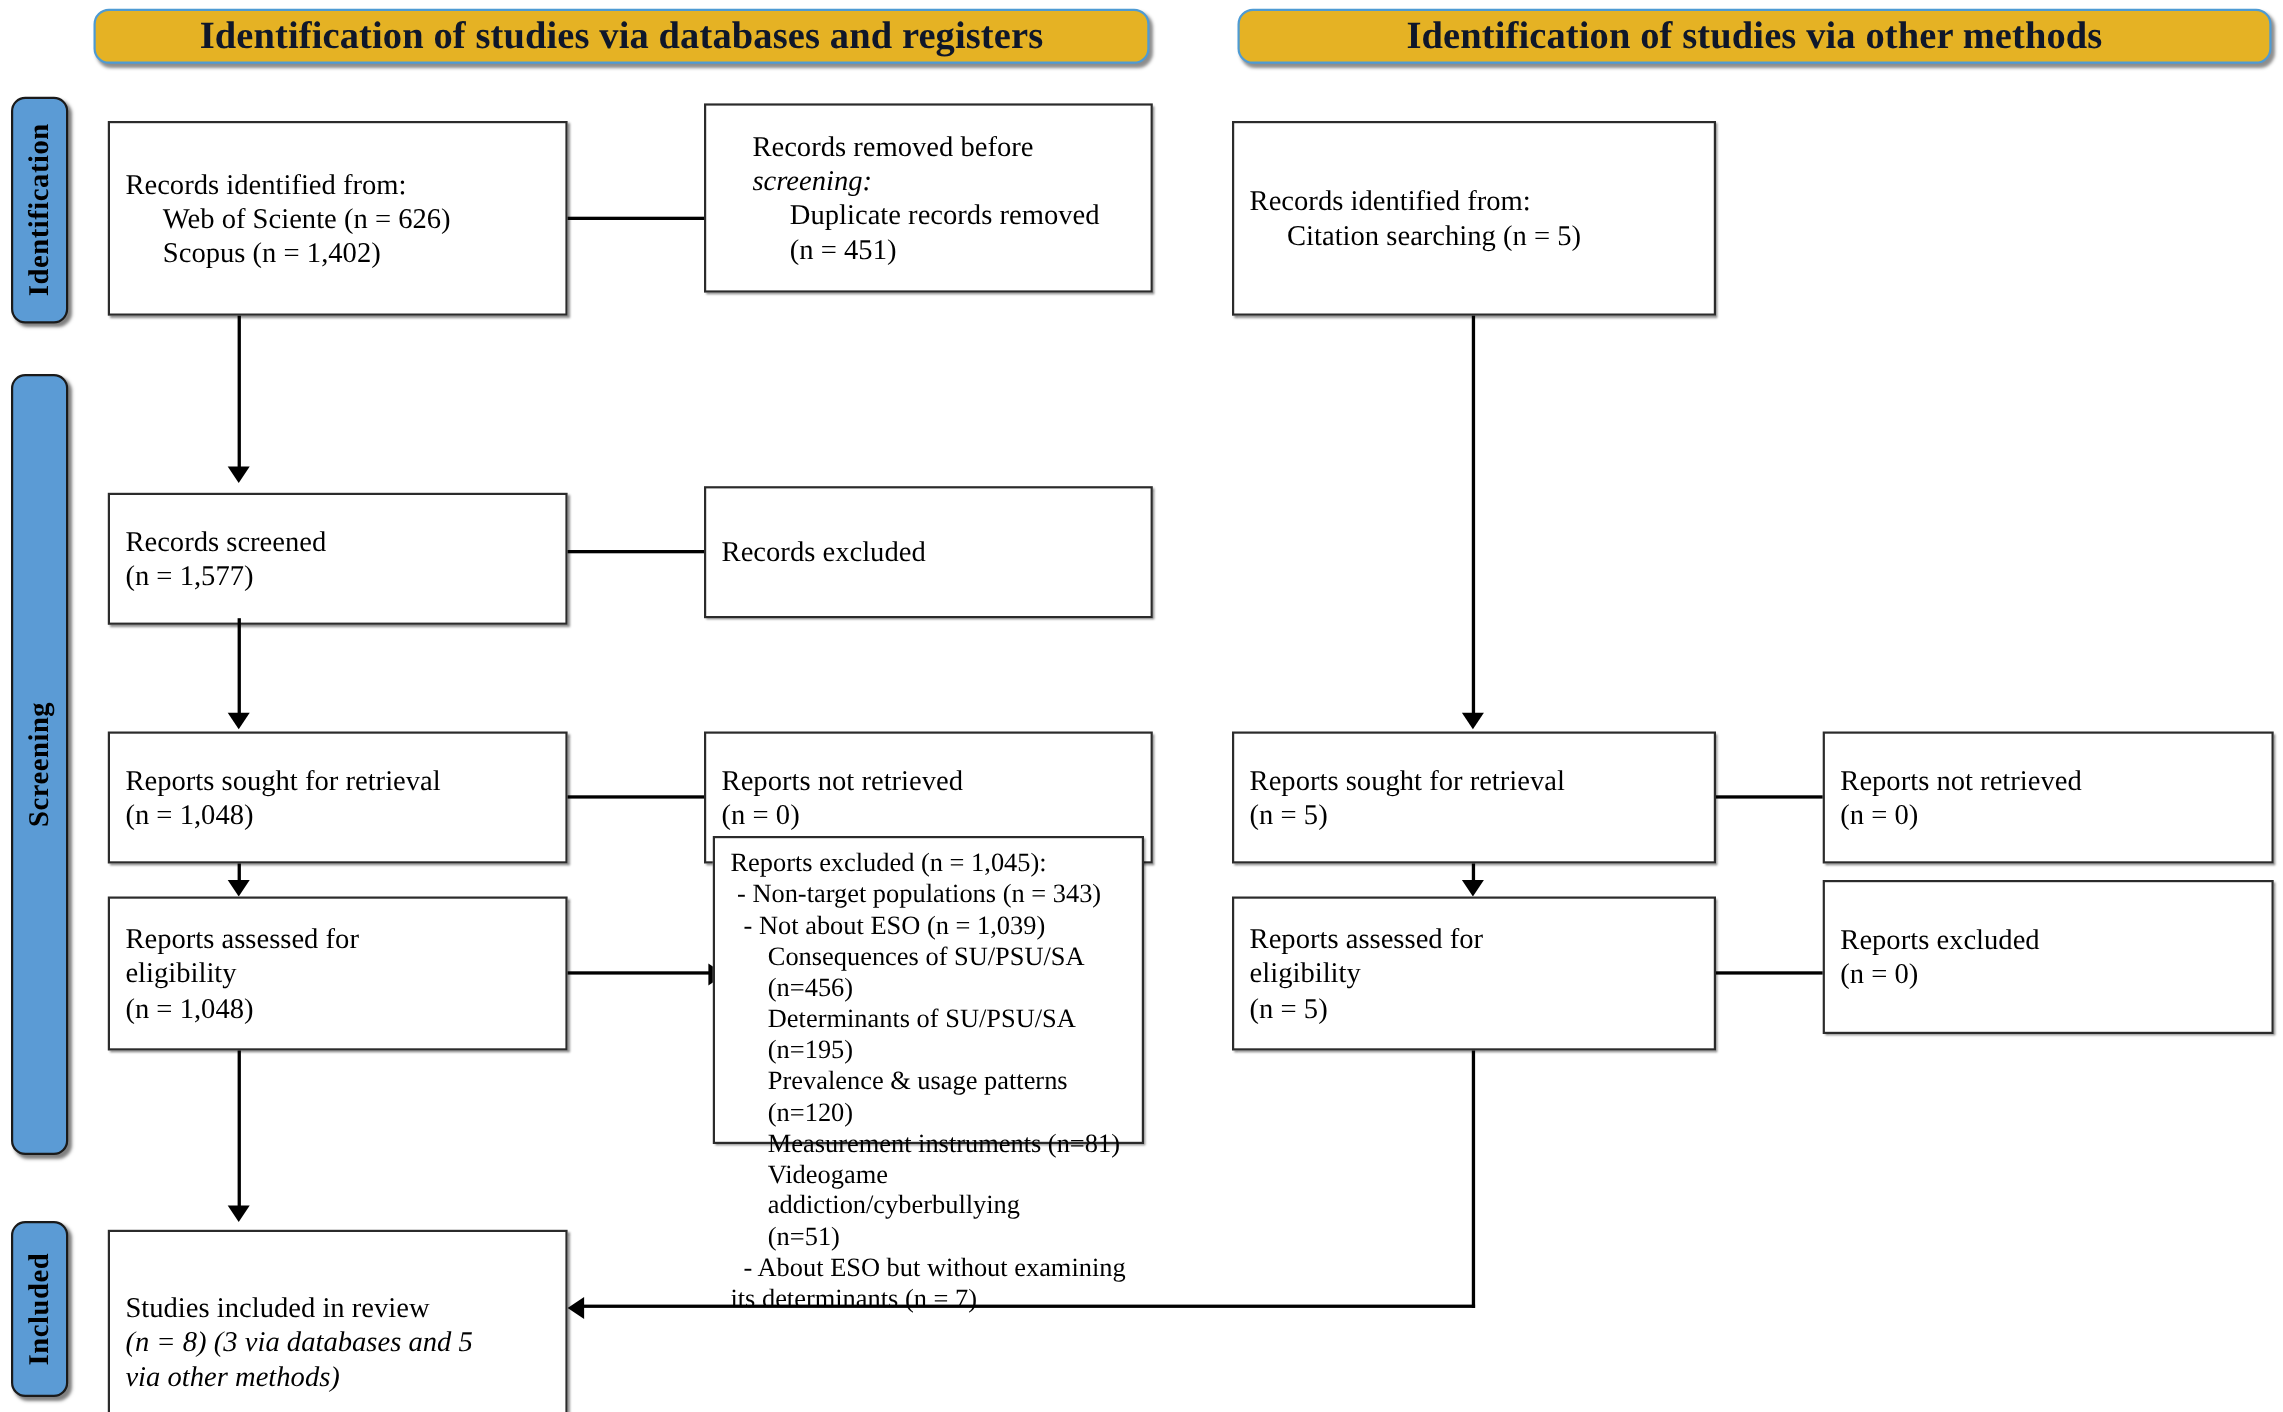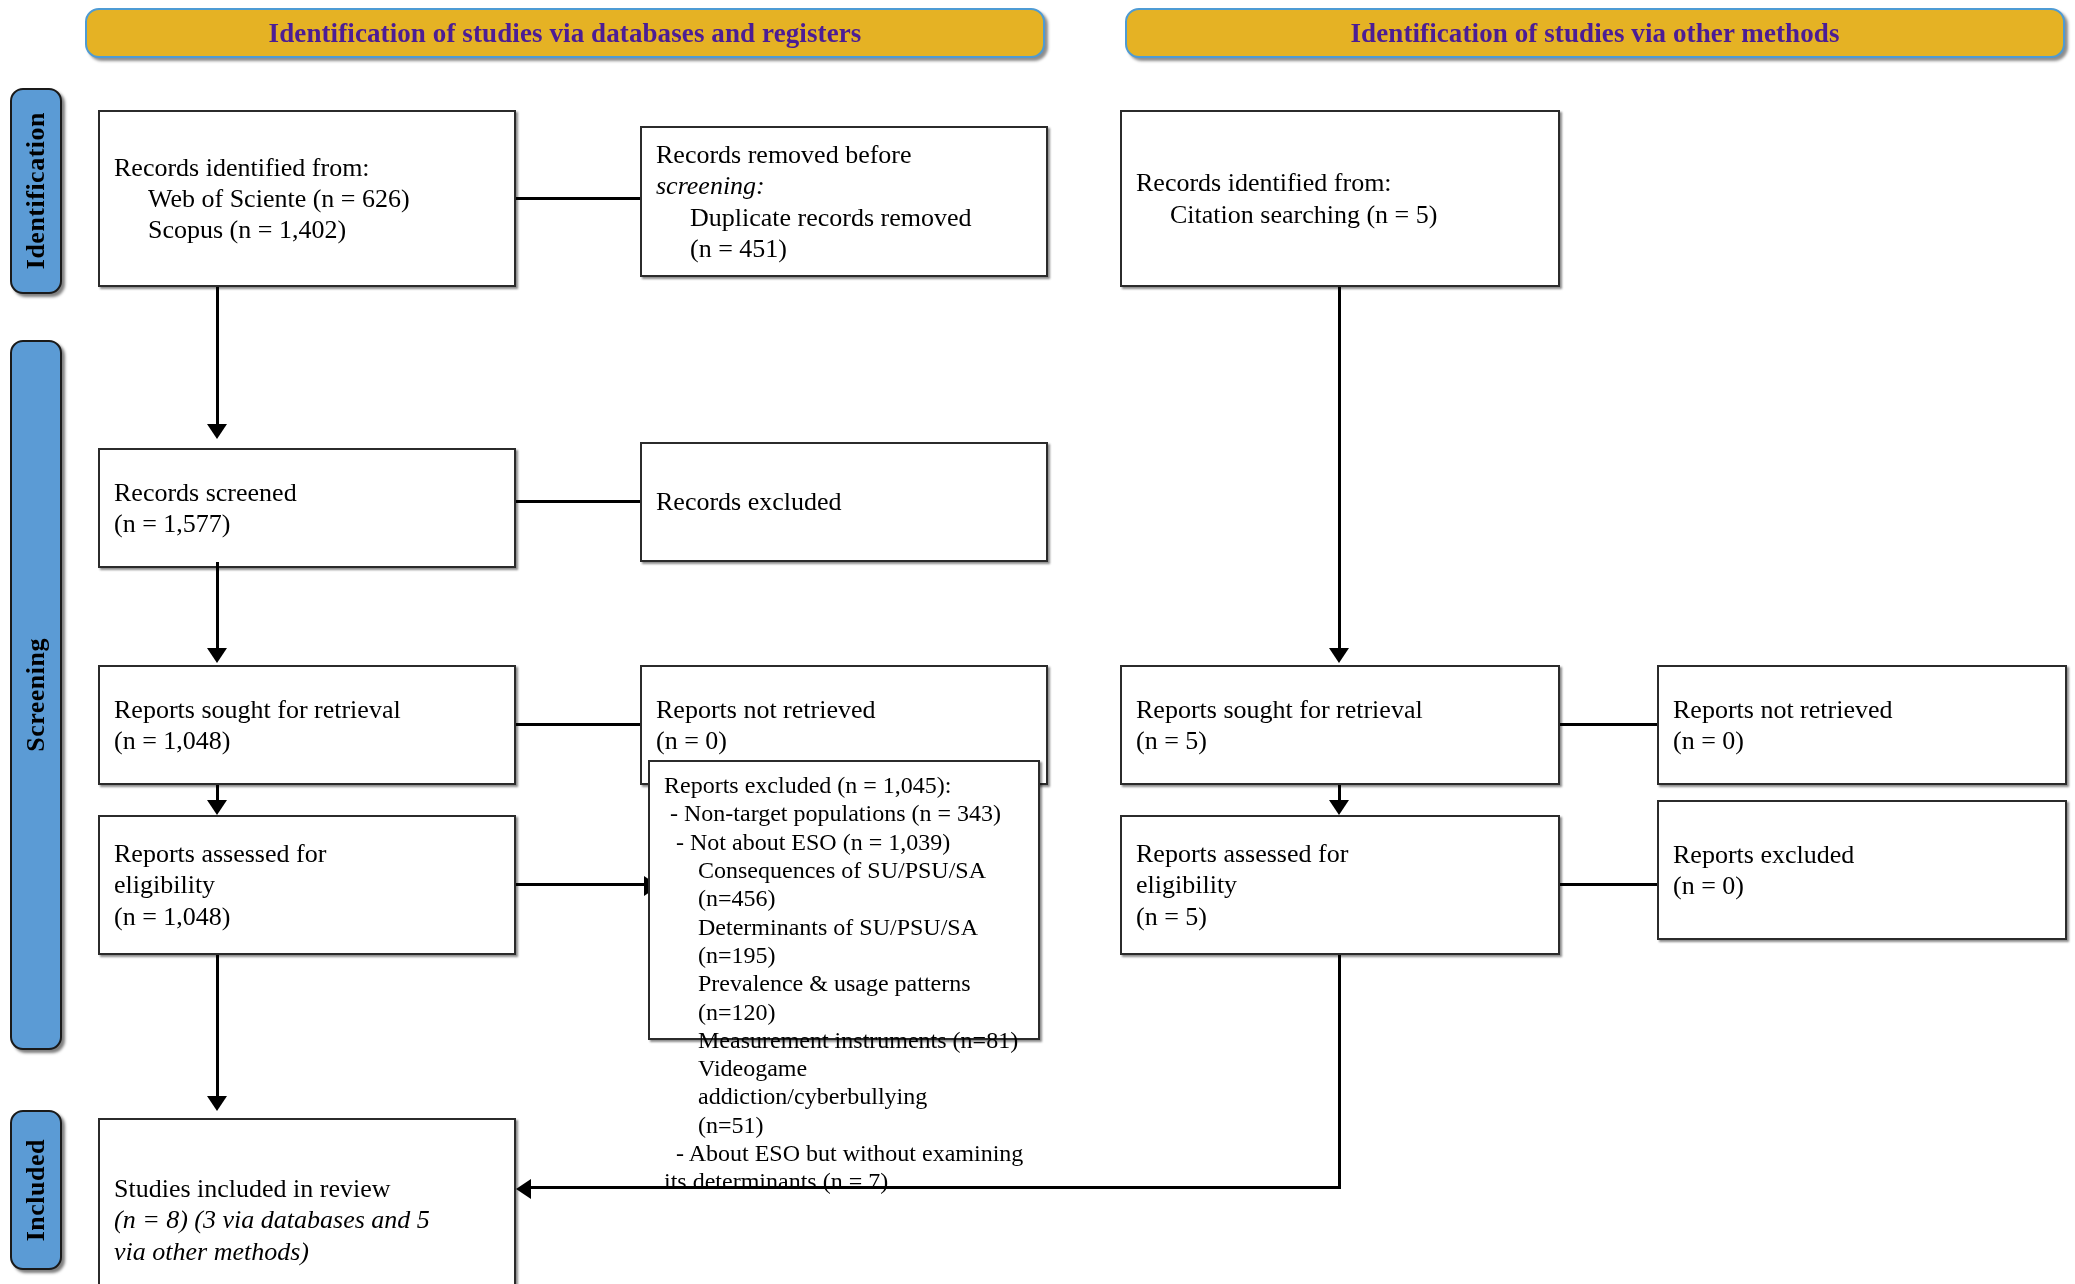--- a/index.html
+++ b/index.html
@@ -24,22 +24,22 @@
     border-radius: 14px;
     box-sizing: border-box;
     display: flex;
     align-items: center;
     justify-content: center;
     box-shadow: 3px 3px 3px rgba(0,0,0,0.45);
   }
   .phase-header span {
     font-family: "Liberation Serif", "DejaVu Serif", serif;
     font-weight: bold;
-    font-size: 27px;
-    color: #4c1d95;
+    font-size: 35px;
+    color: #0f172a;
     letter-spacing: 0.1px;
     text-align: center;
     white-space: nowrap;
   }
 
   
   .stage-tab {
     position: absolute;
     background: #5B9BD5;
     border: 2px solid #1a1a1a;
@@ -146,21 +146,21 @@
     <div class="body">
       <div class="line">Records identified from:</div>
       <div class="line ind1">Web of Sciente (n = 626)</div>
       <div class="line ind1">Scopus (n = 1,402)</div>
     </div>
   </div>
 
   <div class="conn h" style="left:516px; top:197px; width:130px;"></div>
   <div class="arrow-right" style="left:644px; top:190px;"></div>
 
-  <div class="flow-box" style="left:640px; top:126px; width:408px; height:151px;">
+  <div class="flow-box" style="left:640px; top:94px; width:408px; height:172px;padding-left:28px;">
     <div class="body">
       <div class="line"><span>Records removed before</span></div>
       <div class="line it">screening:</div>
       <div class="line ind1">Duplicate records removed</div>
       <div class="line ind1">(n = 451)</div>
     </div>
   </div>
 
   <div class="flow-box" style="left:1120px; top:110px; width:440px; height:177px;">
     <div class="body">

